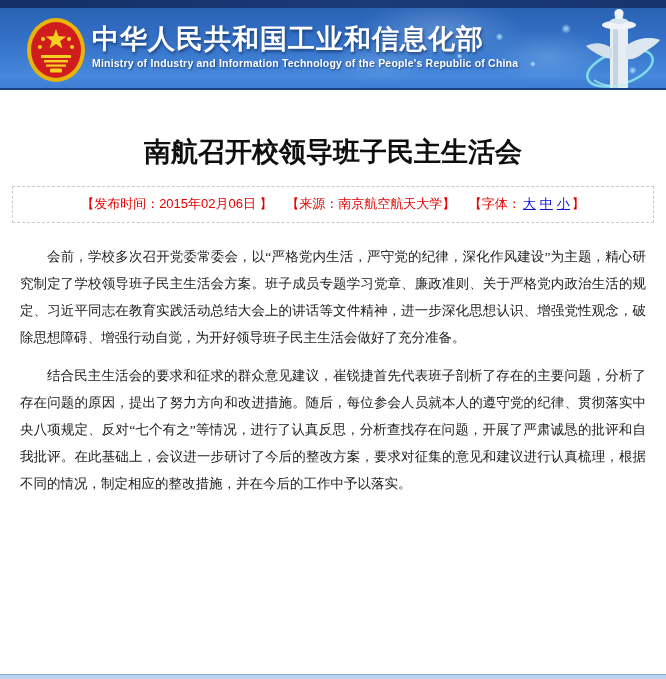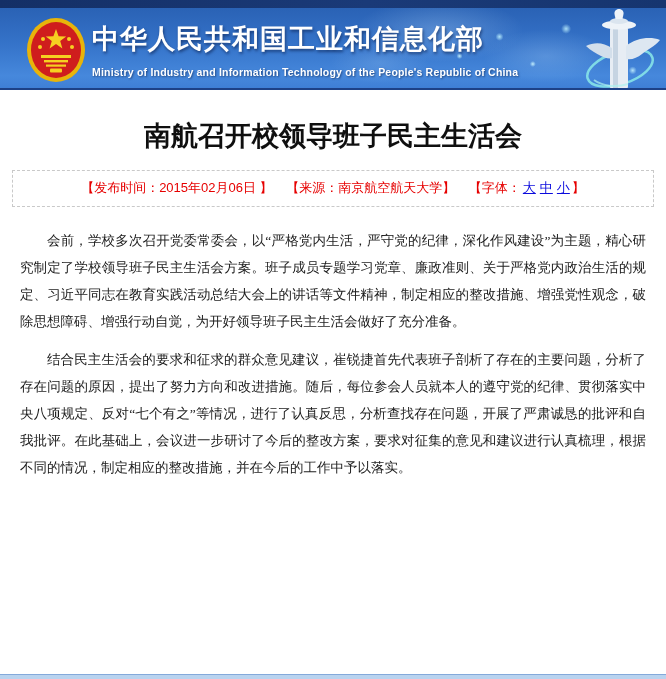--- a/index.html
+++ b/index.html
@@ -42,30 +42,30 @@
       radial-gradient(circle 2px at 62% 40%, rgba(220,250,255,.9), rgba(220,250,255,0) 100%);
   }
   .emblem { position: absolute; left: 26px; top: 9px; width: 60px; height: 66px; }
   .banner-titles { position: absolute; left: 92px; top: 13px; color: #fff; }
   .banner-title-cn {
     font-size: 27px; font-weight: bold; letter-spacing: 1px;
     text-shadow: 1px 2px 3px rgba(5,20,60,.55);
     white-space: nowrap;
   }
   .banner-title-en {
-    margin-top: 9px; font-size: 10.5px; font-weight: bold;
+    font-size: 10.5px; font-weight: bold;
     text-shadow: 1px 1px 2px rgba(5,20,60,.55);
     white-space: nowrap; letter-spacing: .2px;
   }
   .pillar { position: absolute; right: 2px; top: 0; width: 130px; height: 82px; }
 
   
   .article { padding: 0 20px; }
   .article-title {
-    margin: 24px 0 16px;
+    margin: 40px 0 16px;
     text-align: center;
     font-size: 27px; font-weight: bold; color: #0f0f0f;
     font-family: "Liberation Sans", "DejaVu Sans", sans-serif;
   }
   .meta-box {
     margin: 0 -8px;
     border: 1px dashed #c9c9c9;
     padding: 8px 0 9px;
     text-align: center;
     font-size: 13px;
@@ -136,20 +136,20 @@
   <main class="article">
     <h1 class="article-title">南航召开校领导班子民主生活会</h1>
 
     <div class="meta-box">
       <span class="meta-seg">【发布时间：2015年02月06日 】</span>
       <span class="meta-seg">【来源：南京航空航天大学】</span>
       <span class="meta-seg"><span>【字体：</span><a class="font-link">大</a><a class="font-link">中</a><a class="font-link">小</a><span>】</span></span>
     </div>
 
     <div class="content">
-      <p>会前，学校多次召开党委常委会，以“严格党内生活，严守党的纪律，深化作风建设”为主题，精心研究制定了学校领导班子民主生活会方案。班子成员专题学习党章、廉政准则、关于严格党内政治生活的规定、习近平同志在教育实践活动总结大会上的讲话等文件精神，制定相应的整改措施、增强党性观念，破除思想障碍、增强行动自觉，为开好领导班子民主生活会做好了充分准备。</p>
+      <p>会前，学校多次召开党委常委会，以“严格党内生活，严守党的纪律，深化作风建设”为主题，精心研究制定了学校领导班子民主生活会方案。班子成员专题学习党章、廉政准则、关于严格党内政治生活的规定、习近平同志在教育实践活动总结大会上的讲话等文件精神，进一步深化思想认识、增强党性观念，破除思想障碍、增强行动自觉，为开好领导班子民主生活会做好了充分准备。</p>
       <p>结合民主生活会的要求和征求的群众意见建议，崔锐捷首先代表班子剖析了存在的主要问题，分析了存在问题的原因，提出了努力方向和改进措施。随后，每位参会人员就本人的遵守党的纪律、贯彻落实中央八项规定、反对“七个有之”等情况，进行了认真反思，分析查找存在问题，开展了严肃诚恳的批评和自我批评。在此基础上，会议进一步研讨了今后的整改方案，要求对征集的意见和建议进行认真梳理，根据不同的情况，制定相应的整改措施，并在今后的工作中予以落实。</p>
     </div>
 
   </main>
 
   <div class="bottom-bar"></div>
 </div>
 
 </body></html>

